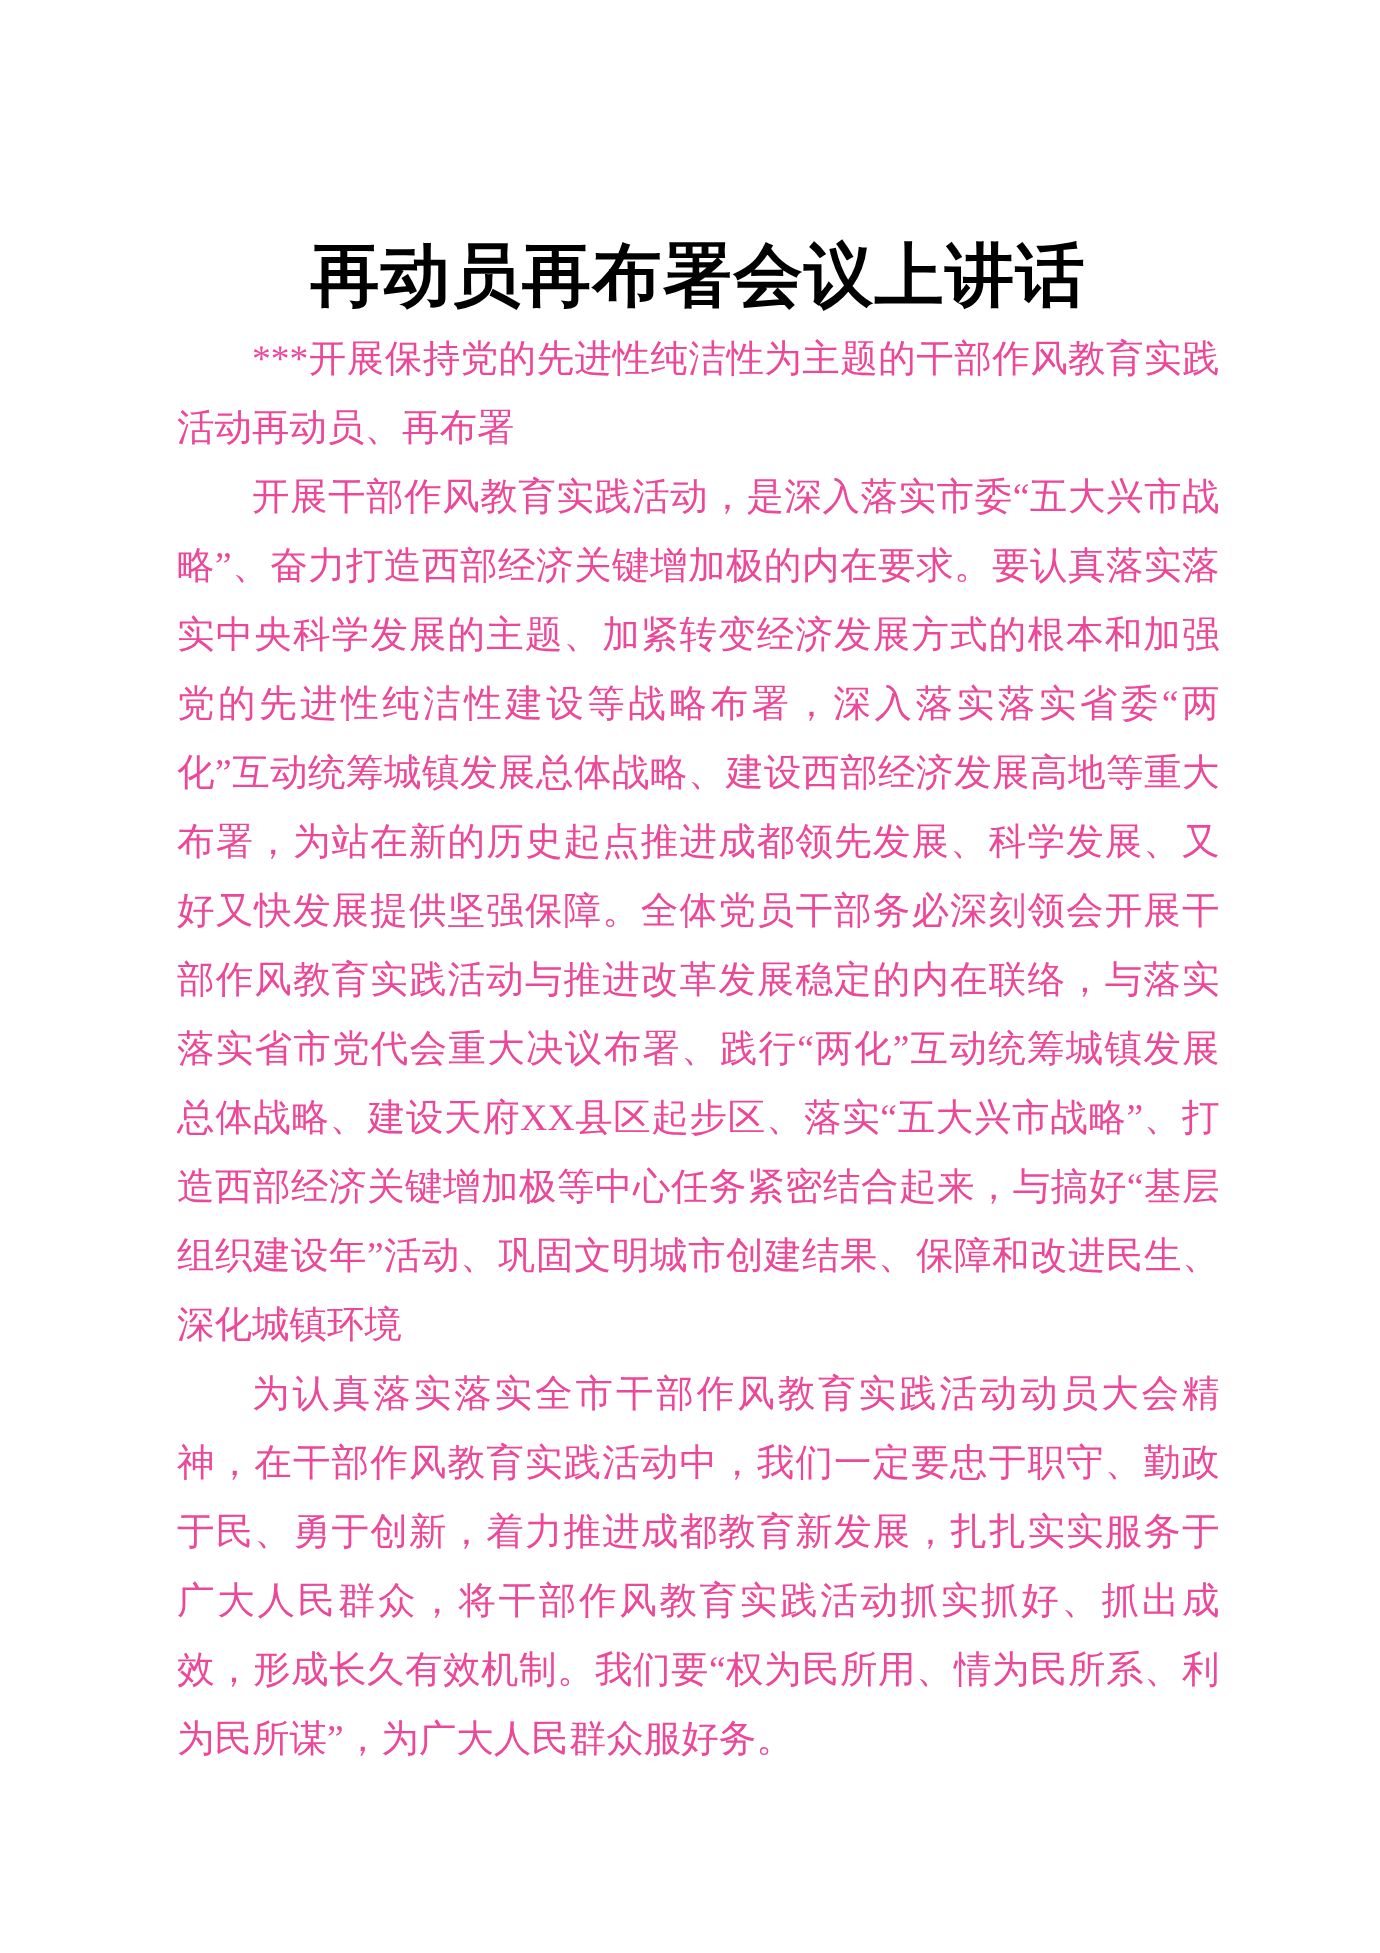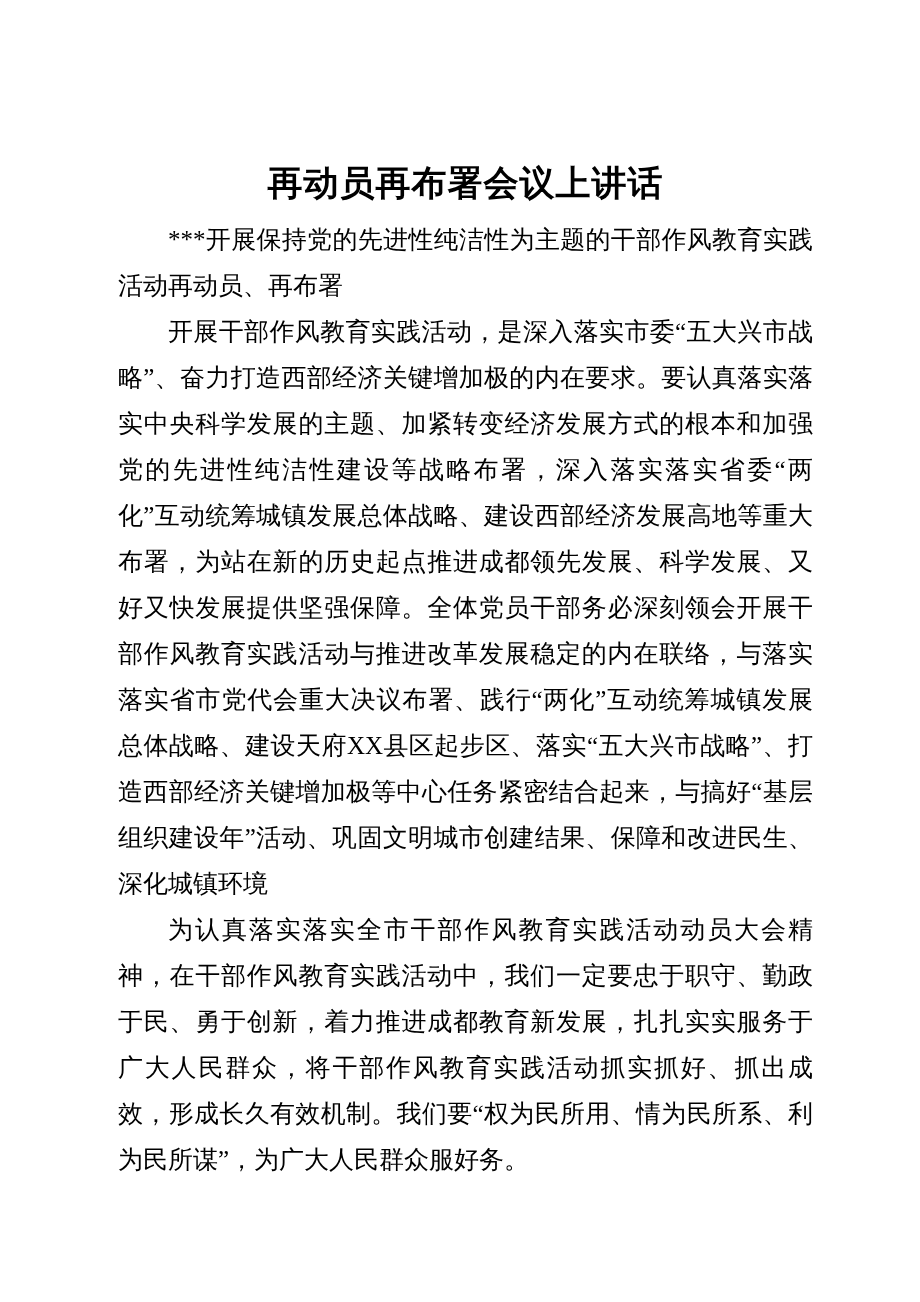--- a/index.html
+++ b/index.html
@@ -12,37 +12,37 @@
     width: 920px;
     height: 1302px;
     background: #ffffff;
     overflow: hidden;
     box-sizing: border-box;
     padding: 161px 107px 0 118px;
     color: #000000;
   }
   .doc-title {
     font-family: "Liberation Serif", "DejaVu Serif", serif;
-    font-size: 35px;
+    font-size: 46px;
     line-height: 46px;
     font-weight: bold;
     text-align: center;
     letter-spacing: 1px;
     margin: 0 0 10px 0;
     color: #000000;
   }
   .para {
     font-family: "Liberation Serif", "DejaVu Serif", serif;
     font-size: 25px;
     line-height: 46px;
     text-align: justify;
     text-justify: inter-ideograph;
     text-indent: 2em;
     margin: 0;
-    color: #000000;
+    color: #ec4899;
     word-break: break-all;
   }
 </style>
 </head>
 <body>
 
 <div class="page">
   <h1 class="doc-title">再动员再布署会议上讲话</h1>
   <p class="para">***开展保持党的先进性纯洁性为主题的干部作风教育实践活动再动员、再布署</p>
   <p class="para">开展干部作风教育实践活动，是深入落实市委“五大兴市战略”、奋力打造西部经济关键增加极的内在要求。要认真落实落实中央科学发展的主题、加紧转变经济发展方式的根本和加强党的先进性纯洁性建设等战略布署，深入落实落实省委“两化”互动统筹城镇发展总体战略、建设西部经济发展高地等重大布署，为站在新的历史起点推进成都领先发展、科学发展、又好又快发展提供坚强保障。全体党员干部务必深刻领会开展干部作风教育实践活动与推进改革发展稳定的内在联络，与落实落实省市党代会重大决议布署、践行“两化”互动统筹城镇发展总体战略、建设天府XX县区起步区、落实“五大兴市战略”、打造西部经济关键增加极等中心任务紧密结合起来，与搞好“基层组织建设年”活动、巩固文明城市创建结果、保障和改进民生、深化城镇环境</p>

